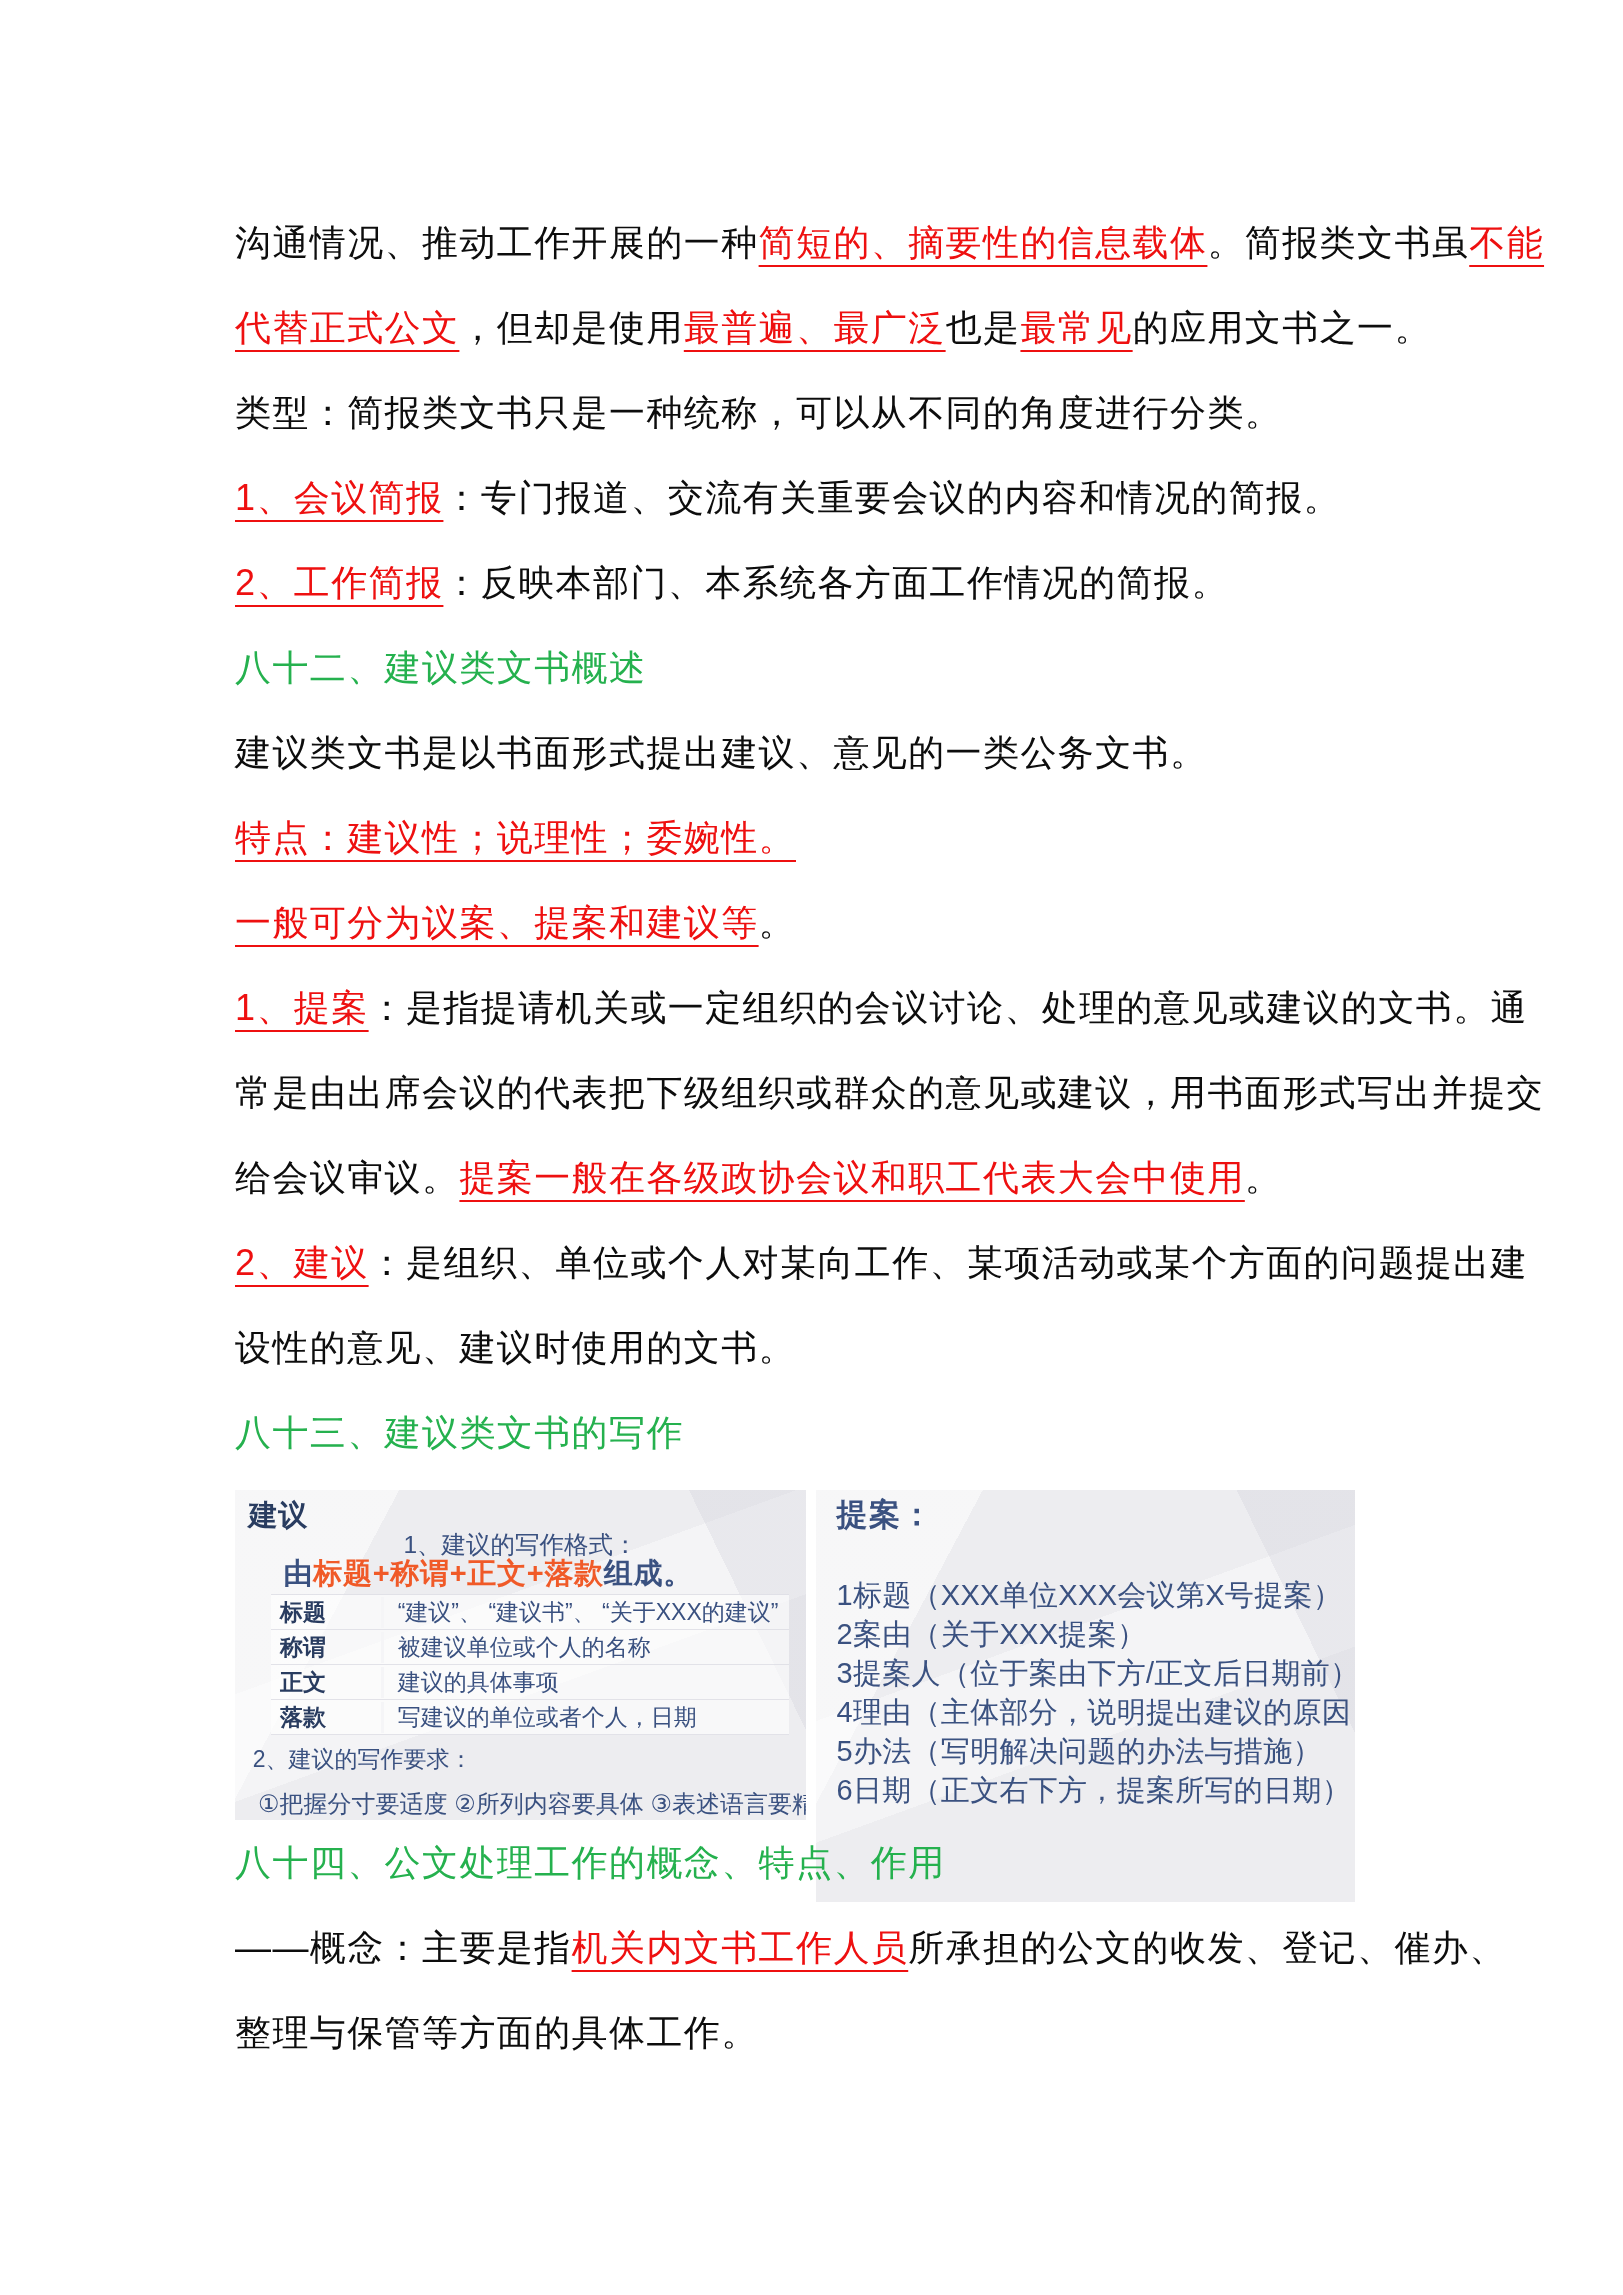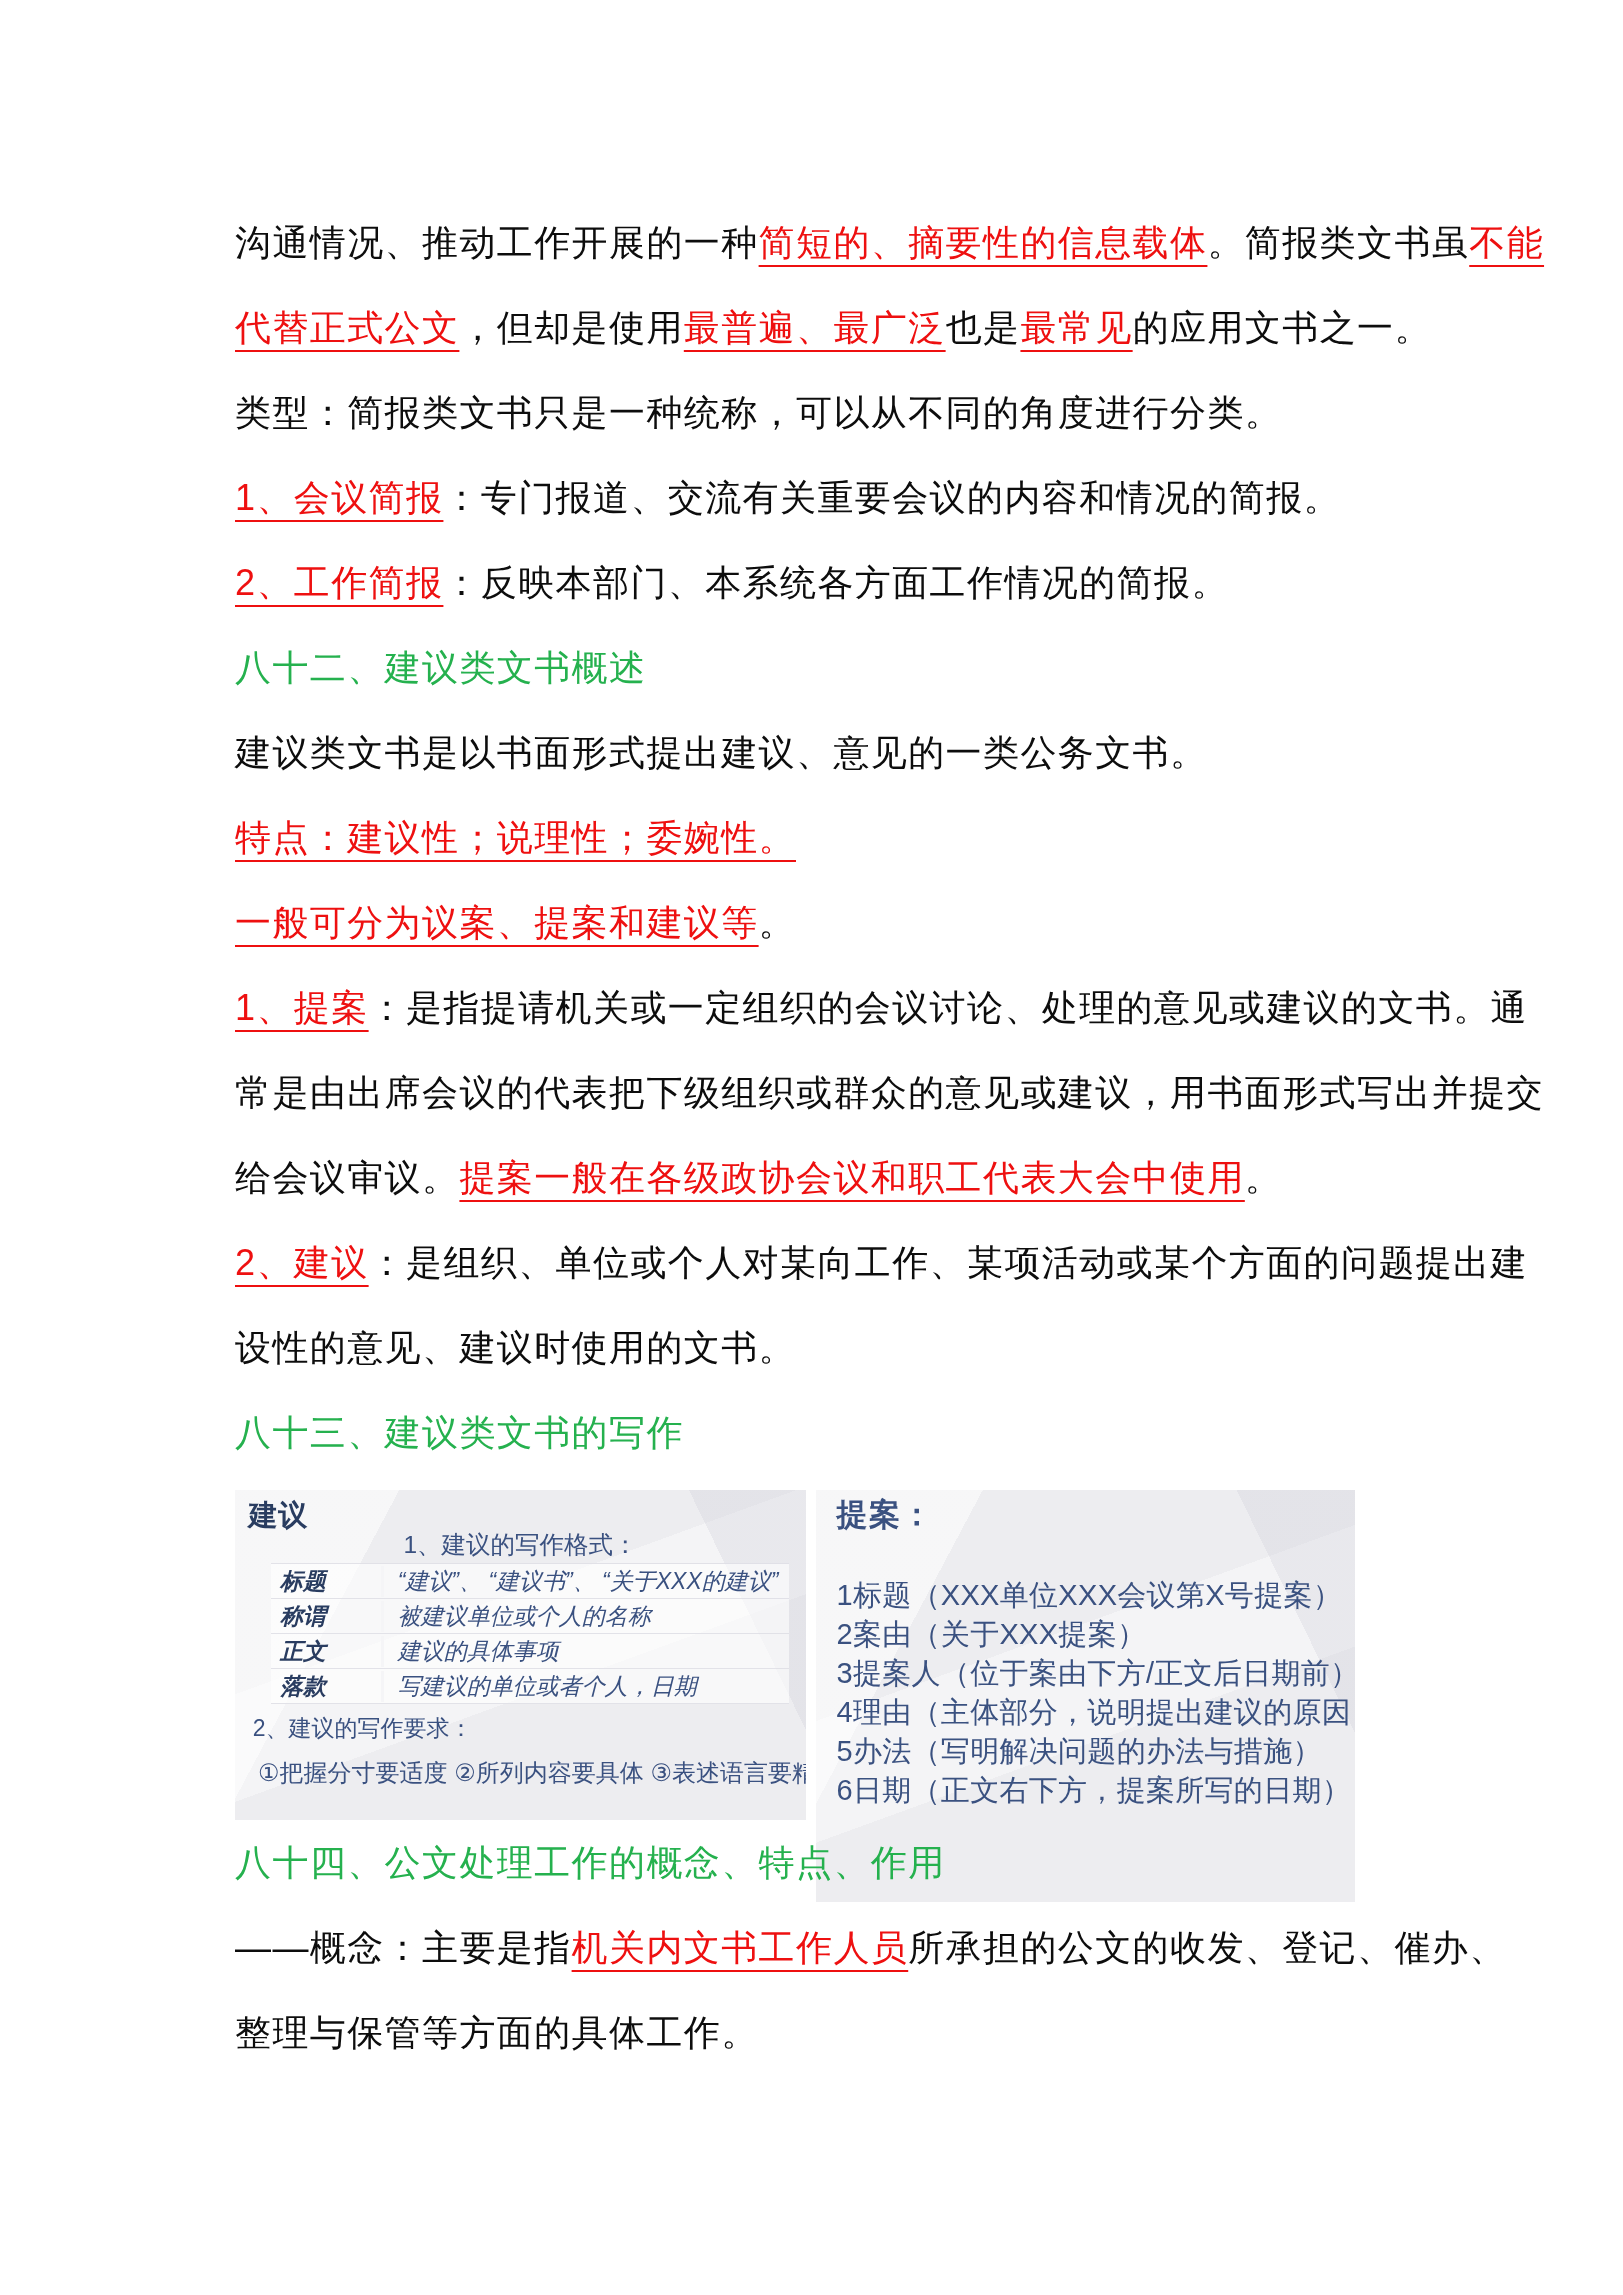--- a/index.html
+++ b/index.html
@@ -66,21 +66,20 @@
   .fig-l1{font-size:24.5px;line-height:27px;color:var(--c-navy);text-align:center;}
   .fig-l2{
     font-size:29px;line-height:31px;font-weight:700;
     color:var(--c-navy);margin-left:35px;letter-spacing:0.7px;
   }
   .fig-l2 .orange{color:var(--c-orange);}
   .fig-table{
     margin:5.5px 0 0 22px;
     width:518px;
     border-top:1.4px solid rgba(223,223,230,.9);
-    font-style:italic;
   }
   .fig-row{
     display:flex;align-items:center;
     height:34px;
     background:rgba(255,255,255,.6);
     border-bottom:1.4px solid rgba(223,223,230,.9);
   }
   .fig-th{
     width:101px;flex:none;
     padding-left:9.5px;
@@ -125,20 +124,21 @@
         <div class="line"><span class="seg-b">给会议审议。</span><span class="seg-r">提案一般在各级政协会议和职工代表大会中使用</span><span class="seg-b">。</span></div>
         <div class="line"><span class="seg-r">2、建议</span><span class="seg-b">：是组织、单位或个人对某向工作、某项活动或某个方面的问题提出建</span></div>
         <div class="line"><span class="seg-b">设性的意见、建议时使用的文书。</span></div>
         <div class="line"><span class="seg-g">八十三、建议类文书的写作</span></div>
       </div>
 
     <div class="figure">
       <div class="panel fig-left">
         <div class="fig-title">建议</div>
         <div class="fig-l1">1、建议的写作格式：</div>
+        <div class="fig-l2"><span>由</span><span class="orange">标题+称谓+正文+落款</span><span>组成。</span></div>
         <div class="fig-table">
           <div class="fig-row">
             <div class="fig-th">标题</div>
             <div class="fig-td">“建议”、 “建议书”、 “关于XXX的建议”</div>
           </div>
           <div class="fig-row">
             <div class="fig-th">称谓</div>
             <div class="fig-td">被建议单位或个人的名称</div>
           </div>
           <div class="fig-row">

